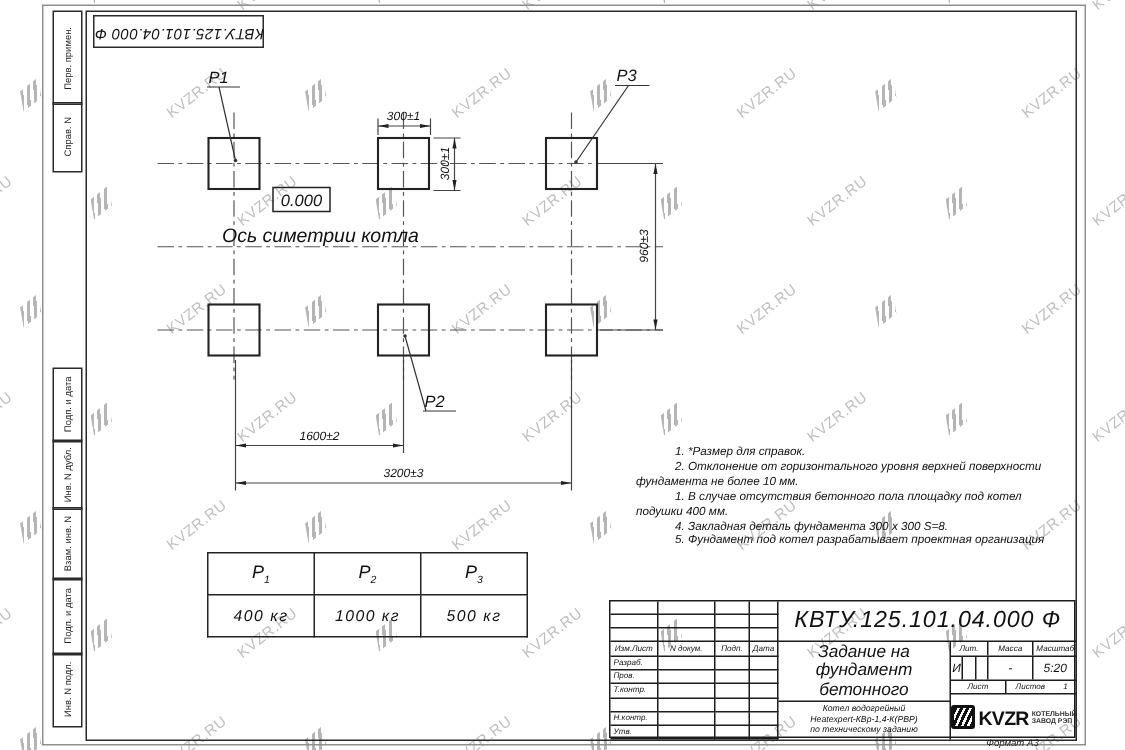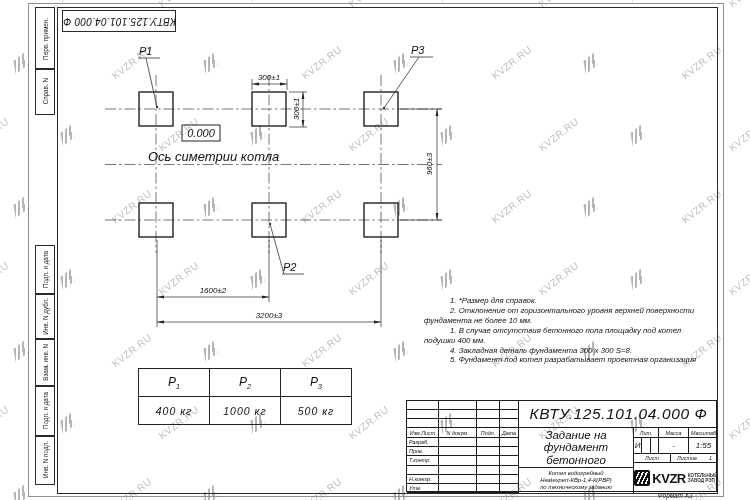--- a/index.html
+++ b/index.html
@@ -318,21 +318,21 @@
       <div class="litrow">
         <div style="width:25px">Лит.</div>
         <div style="width:30px">Масса</div>
         <div style="width:29px;border-right:none">Масштаб</div>
       </div>
       <div class="valrow">
         <div style="width:8.3px">И</div>
         <div style="width:8.3px"></div>
         <div style="width:8.4px"></div>
         <div style="width:30px">-</div>
-        <div style="width:29px;border-right:none">1:55</div>
+        <div style="width:29px;border-right:none">5:20</div>
       </div>
       <div class="shrow">
         <div style="width:37px">Лист</div>
         <div style="width:47px;border-right:none">
           <span>Листов</span>
           <span>1</span>
         </div>
       </div>
       <div class="logo">
         <div class="logo-mark"></div>

